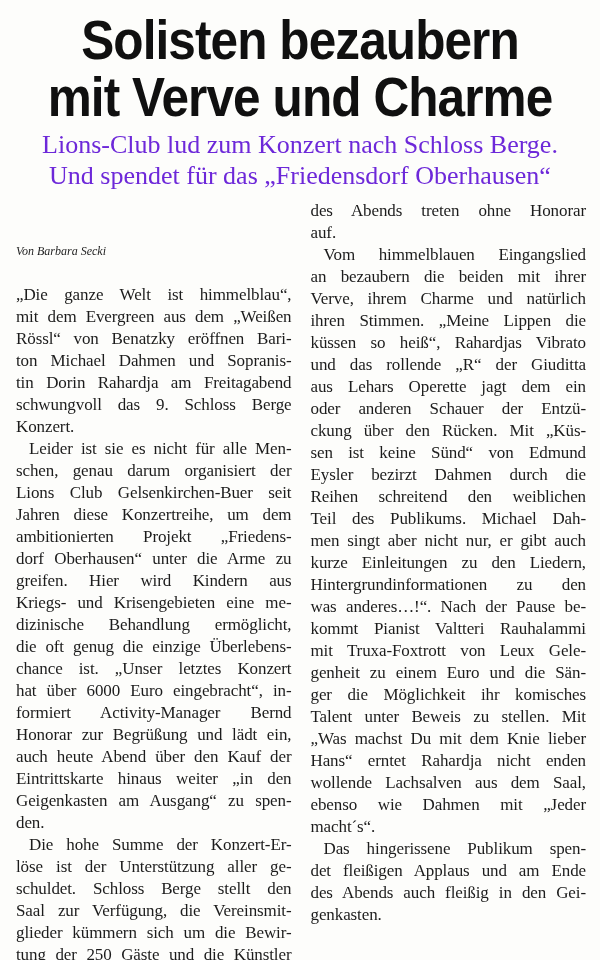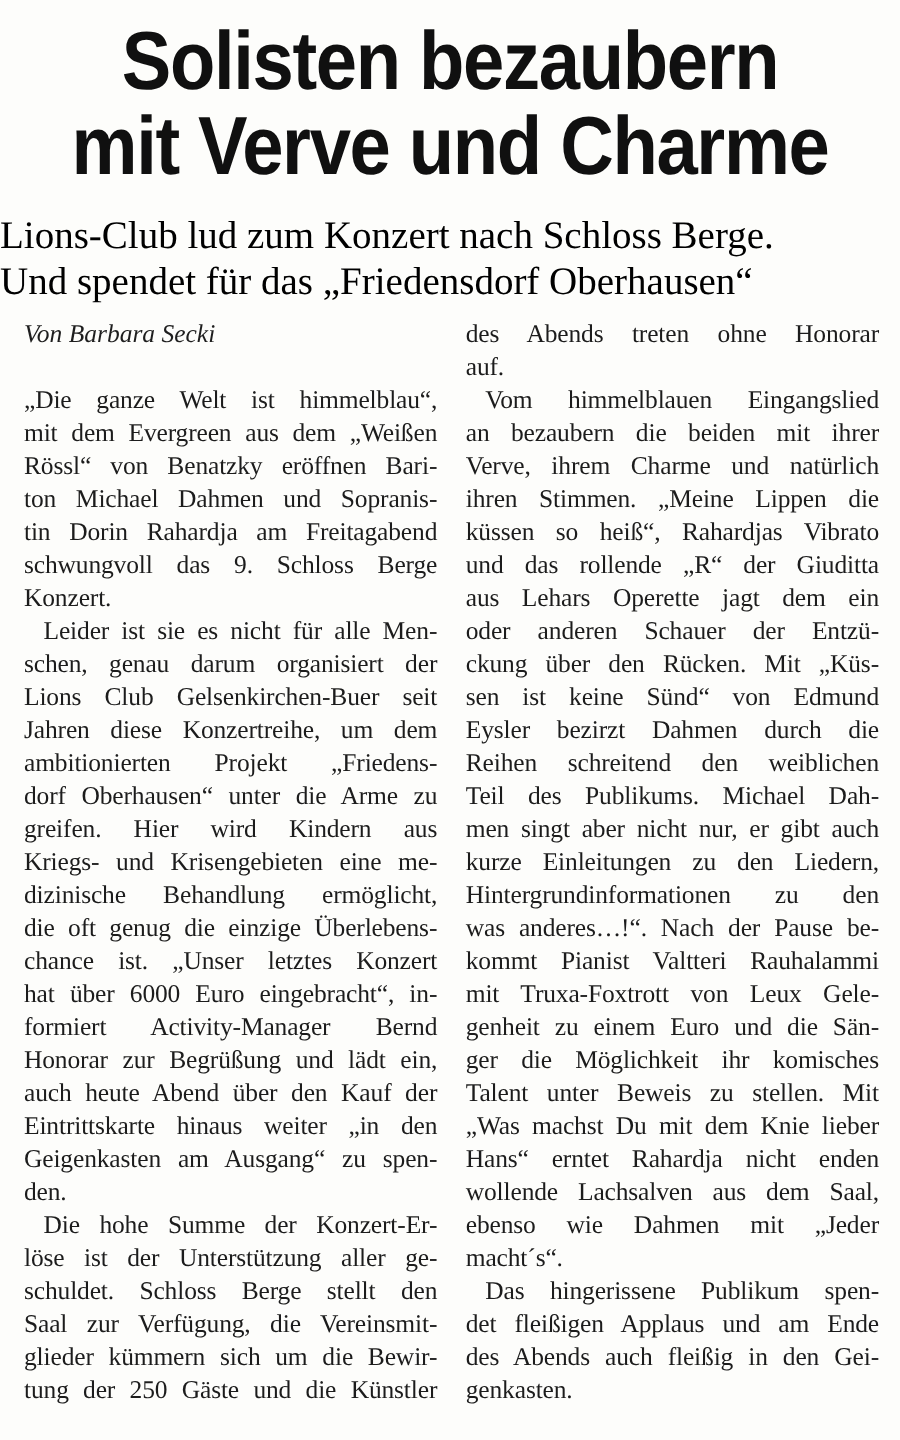--- a/index.html
+++ b/index.html
@@ -23,38 +23,40 @@
     font-family:"Liberation Sans", sans-serif;
     font-weight:700;
     font-size:55px;
     line-height:57px;
     letter-spacing:-1px;
     color:var(--headline-ink);
     transform:scaleX(0.9);
     transform-origin:50% 0;
   }
   .subhead{
-    margin-top:15px;
+    margin-top:3px;
+    text-align:center;
     font-size:26px;
     line-height:31px;
-    color:#000000;
+    color:#6d28d9;
   }
   .cols{
     display:flex;
     gap:19px;
     padding:0 14px 0 16px;
     margin-top:9px;
   }
   .col{flex:1;min-width:0;}
   .byline{
     font-style:italic;
-    font-size:17px;
+    font-size:12px;
     line-height:22px;
     margin-bottom:22px;
     color:#1e1e1e;
+    margin-top:40px;
   }
   .ln{
     font-size:17px;
     line-height:22px;
     letter-spacing:-0.1px;
     text-align:justify;
     text-align-last:justify;
   }
   .ln.end{text-align-last:left;}
   .ln.ind{text-indent:13px;font-family:Liberation Serif, serif;}

